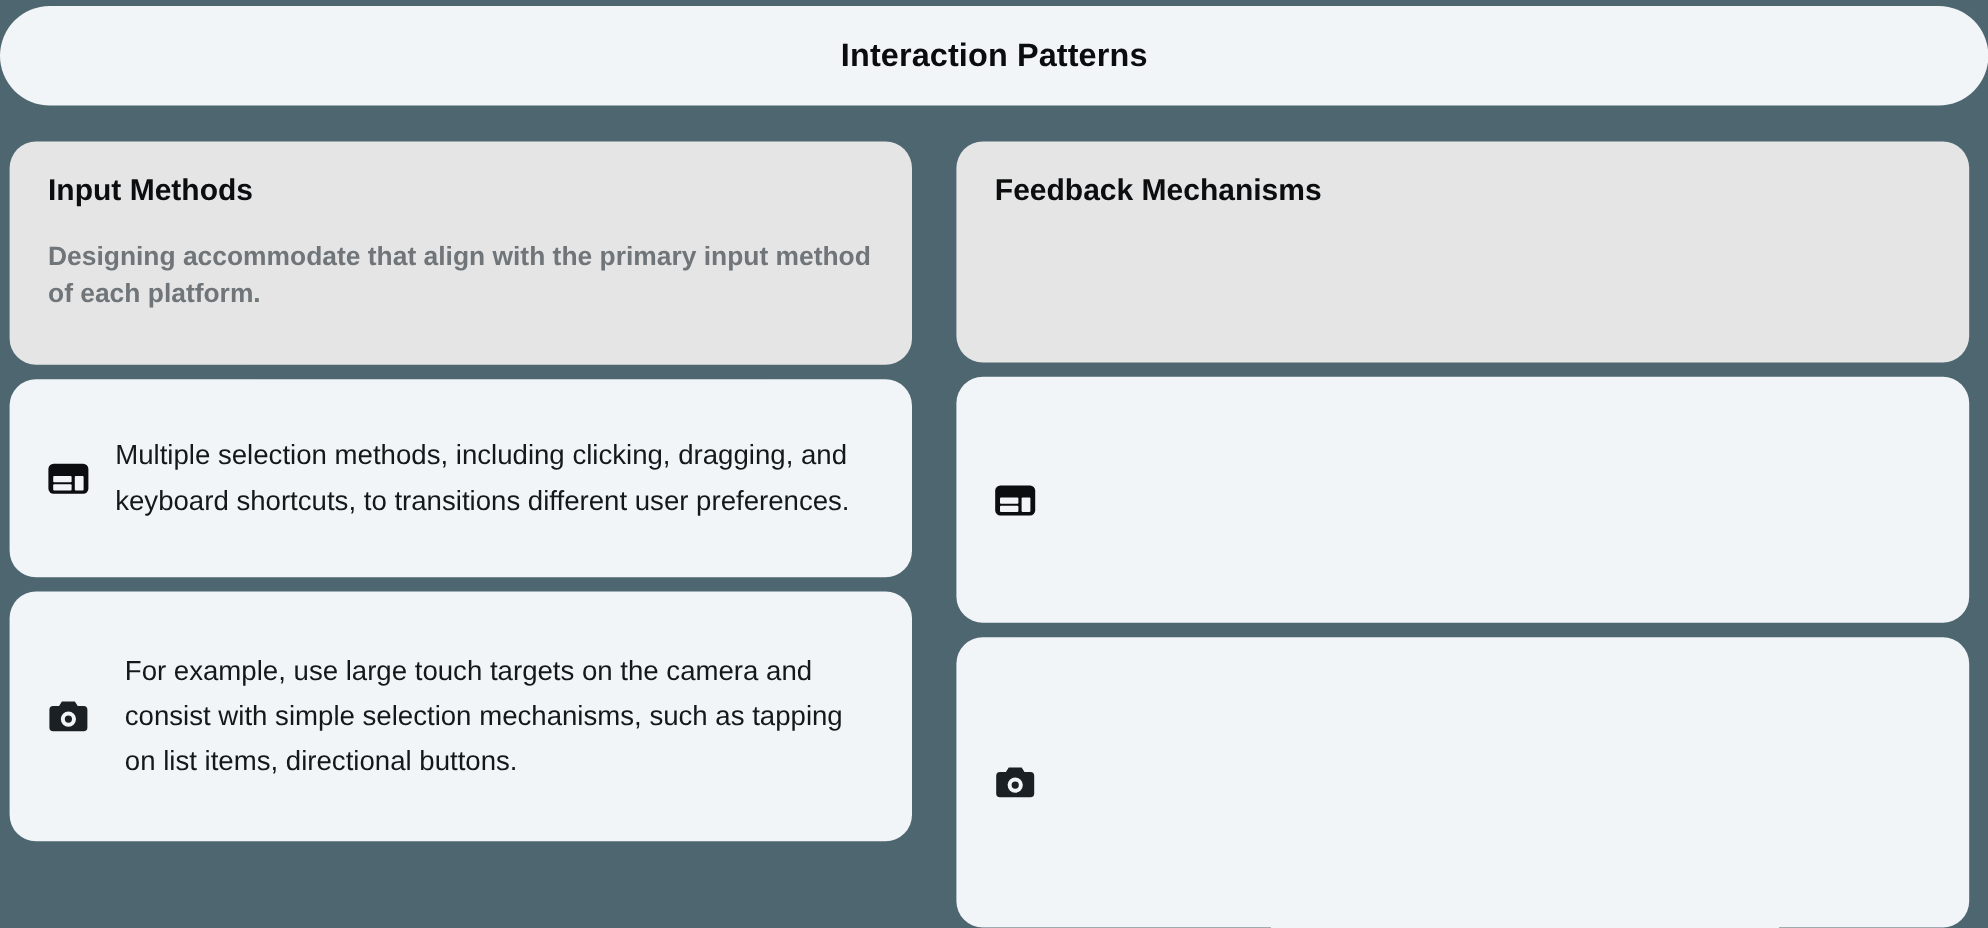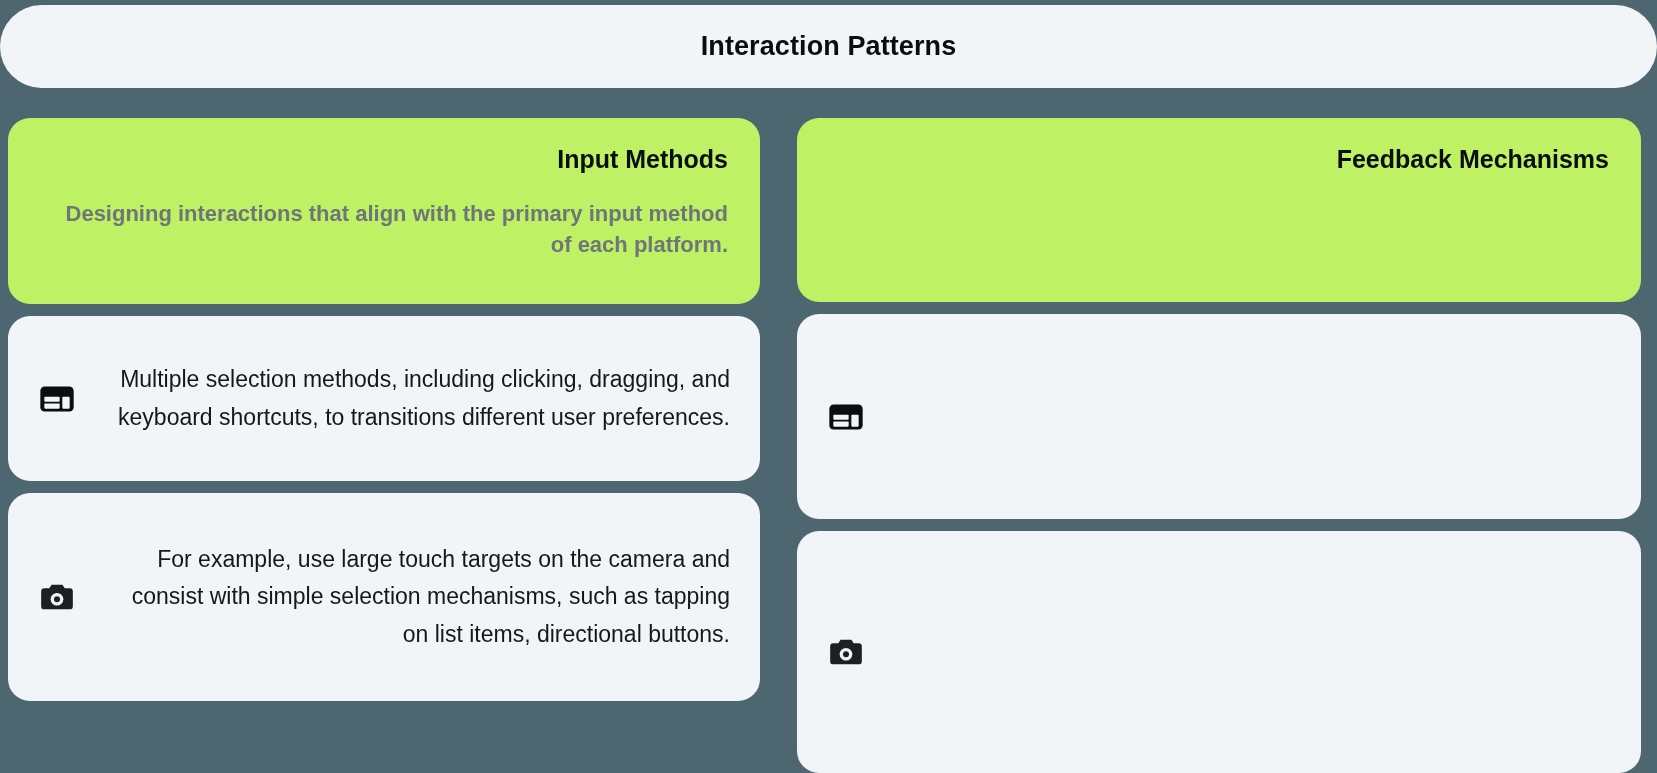--- a/index.html
+++ b/index.html
@@ -11,21 +11,20 @@
     height: 773px;
     background: #4d6670;
     font-family: "Liberation Sans", sans-serif;
     overflow: hidden;
   }
   .page {
     position: relative;
     width: 1341px;
     height: 773px;
     box-sizing: border-box;
-    text-align: right;
   }
 
   
   .banner {
     position: absolute;
     left: 0px;
     top: 5px;
     width: 1657px;
     height: 83px;
     background: #f2f5f8;
@@ -56,21 +55,21 @@
   .column {
     display: flex;
     flex-direction: column;
     gap: 12px;
   }
   .column.left  { width: 752px; flex: 0 0 752px; }
   .column.right { width: 844px; flex: 0 0 844px; }
 
   
   .header-card {
-    background: #bef264;
+    background: #e5e5e5;
     border-radius: 22px;
     padding: 28px 32px 30px 32px;
     box-sizing: border-box;
   }
   .header-card.left-hc  { height: 186px; }
   .header-card.right-hc { height: 186px; }
   .hc-title {
     font-size: 25px;
     font-weight: bold;
     color: #0b0d0f;
@@ -123,21 +122,21 @@
   <div class="banner">
     <div class="banner-title">Interaction Patterns</div>
   </div>
 
   <div class="columns">
 
     <div class="column left">
 
       <div class="header-card left-hc">
         <div class="hc-title">Input Methods</div>
-        <div class="hc-desc">Designing interactions that align with the primary input method of each platform.</div>
+        <div class="hc-desc">Designing accommodate that align with the primary input method of each platform.</div>
       </div>
 
       <div class="content-card card-l1">
         <span class="cc-icon">
           <svg width="40" height="40" viewBox="0 0 24 24" aria-hidden="true">
             <rect x="2" y="4.5" width="20" height="15" rx="2.6" fill="#0b0d0f"></rect>
             <rect x="4.4" y="10.6" width="9.2" height="3.1" rx="0.5" fill="#f1f5f8"></rect>
             <rect x="4.4" y="14.7" width="9.2" height="3.1" rx="0.5" fill="#f1f5f8"></rect>
             <rect x="15.2" y="10.6" width="4.4" height="7.2" rx="0.5" fill="#f1f5f8"></rect>
           </svg>

